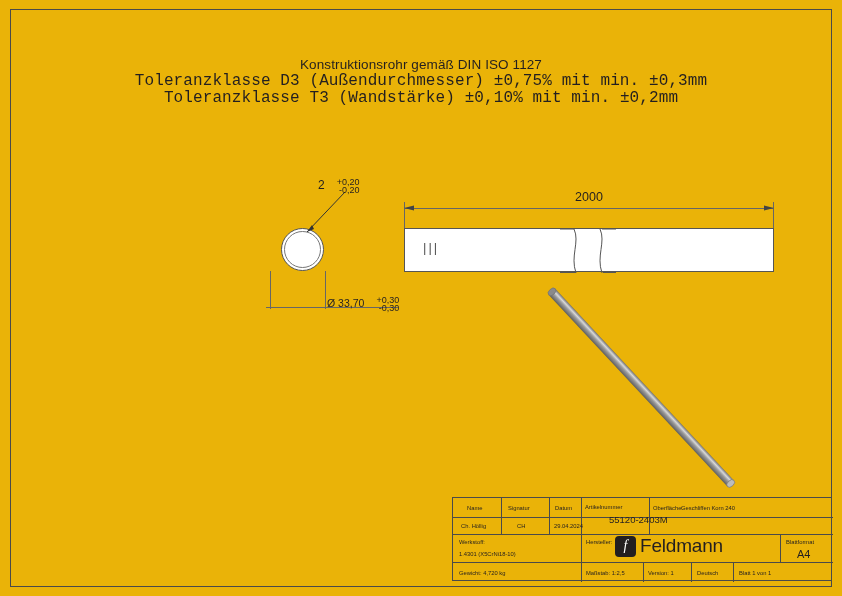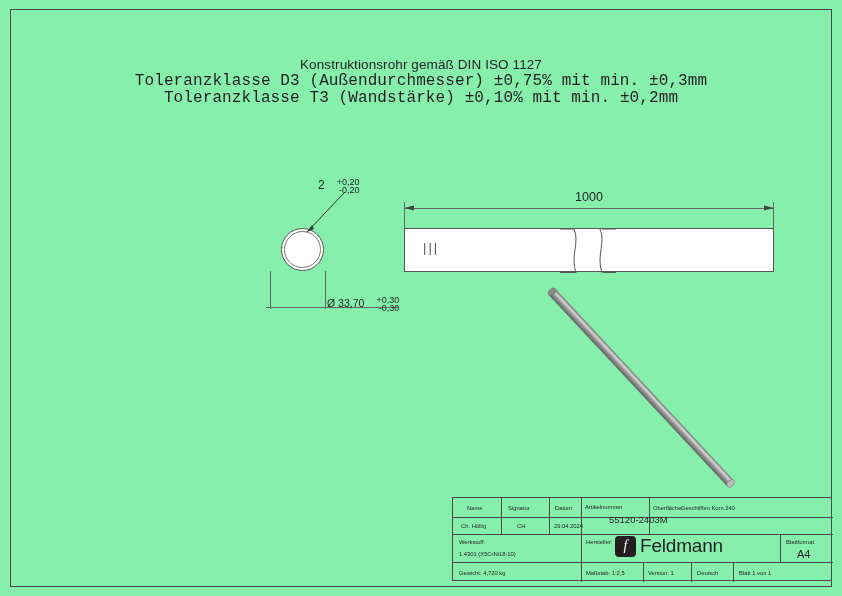--- a/index.html
+++ b/index.html
@@ -8,21 +8,21 @@
     background: #ffffff;
   }
   body {
     font-family: "Liberation Sans", sans-serif;
     color: #231f20;
   }
   #page {
     position: relative;
     width: 842px;
     height: 596px;
-    background: #86efac;
+    background: #eab308;
     overflow: hidden;
   }
   .frame {
     position: absolute;
     left: 10px;
     top: 9px;
     width: 822px;
     height: 578px;
     border: 1px solid #4a4a4a;
     box-sizing: border-box;
@@ -237,21 +237,21 @@
   </div>
 
   <div class="ext-line" style="left:270px; top:271px; width:1px; height:38px;"></div>
   <div class="ext-line" style="left:325px; top:271px; width:1px; height:38px;"></div>
   <div class="ext-line" style="left:266px; top:307px; width:132px; height:1px;"></div>
 
   <div class="diam-label">
     <span>Ø 33,70</span><span class="sup-pair"><span style="display:block">+0,30</span><span style="display:block">-0,30</span></span>
   </div>
 
-  <div class="dim-3000-label">1000</div>
+  <div class="dim-3000-label">2000</div>
   <div class="dim-3000"></div>
   <div class="ext-line" style="left:404px; top:202px; width:1px; height:26px;"></div>
   <div class="ext-line" style="left:773px; top:202px; width:1px; height:26px;"></div>
   <svg style="position:absolute; left:400px; top:203px;" width="380" height="12">
     <polygon points="4,5 14,2.5 14,7.5" fill="#444"></polygon>
     <polygon points="374,5 364,2.5 364,7.5" fill="#444"></polygon>
   </svg>
 
   <div class="tube-body"></div>
   <div class="hatch">|||</div>

